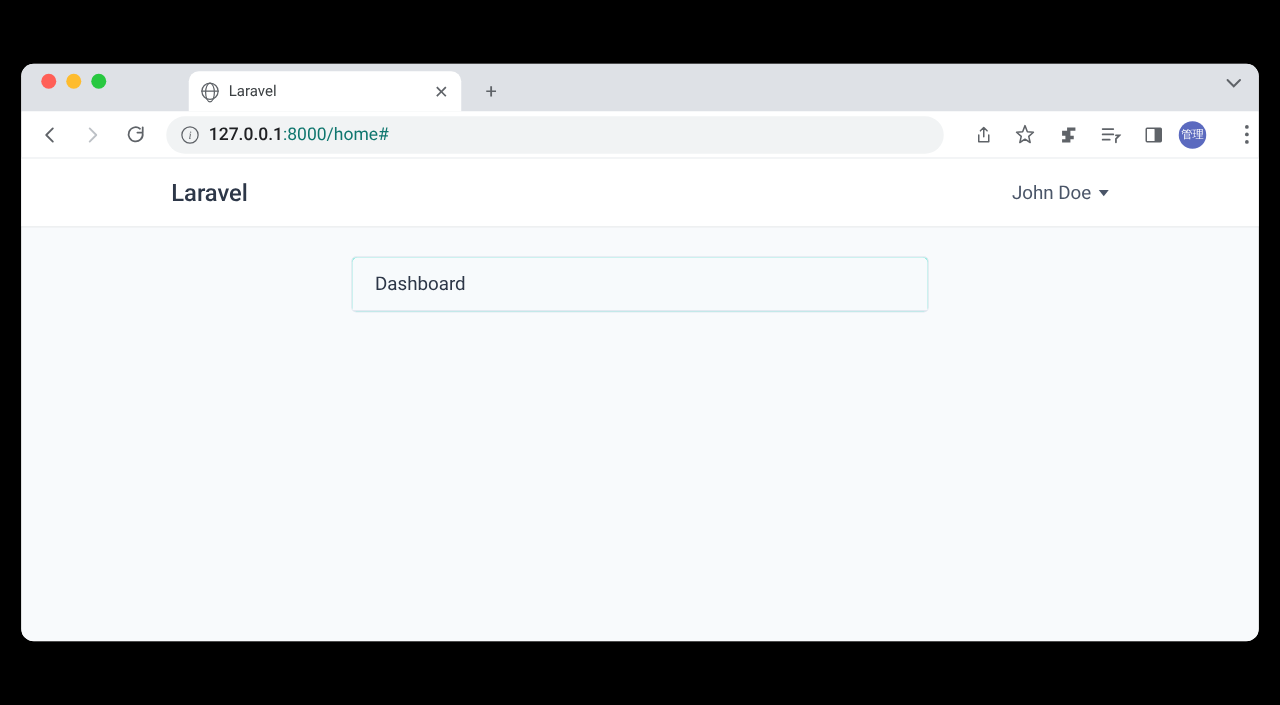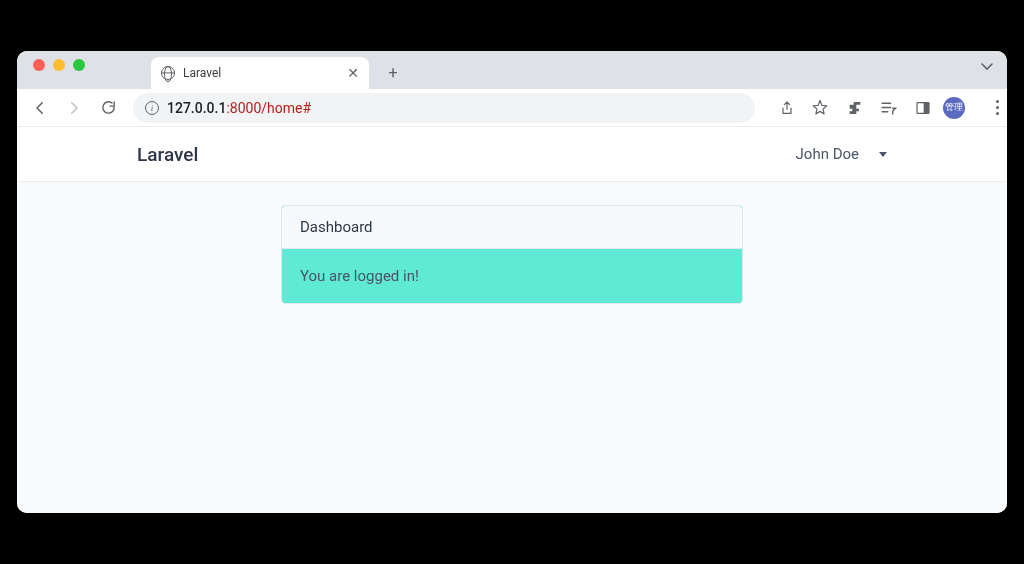--- a/index.html
+++ b/index.html
@@ -99,21 +99,21 @@
       margin: 0 6px; font-size: 14px;
     }
     .addr-info {
       width: 14px; height: 14px; border: 1.3px solid #5f6368; border-radius: 50%;
       display: flex; align-items: center; justify-content: center; font-size: 9px;
       font-style: italic; font-family: Georgia, serif; color: #5f6368;
       flex-shrink: 0;
     }
     .addr-text { color: #202124; }
     .addr-host { color: #202124; font-weight: 500; }
-    .addr-path { color: #b91c1c; margin-top: 30px; }
+    .addr-path { color: #0f766e; margin-top: 30px; }
     .tool-icon {
       width: 30px; height: 30px; display: flex; align-items: center; justify-content: flex-end;
       color: #5f6368; cursor: pointer;
     }
     .avatar-badge {
       width: 22px; height: 22px; border-radius: 50%; background: #5b6abf;
       color: #fff; font-size: 9px; display: flex; align-items: center;
       justify-content: center; font-weight: 500;
     }
     .dots-vert { display: flex; flex-direction: column; gap: 3px; align-items: center; }
@@ -123,21 +123,21 @@
       flex: 1; background: #f8fafc;
       display: flex; flex-direction: column;
     }
     .navbar {
       background: #fff; height: 54px; box-shadow: 0 1px 0 rgba(0,0,0,0.06);
       display: flex; align-items: center; justify-content: space-between;
       padding: 0 120px;
     }
     .brand { font-size: 19px; color: #2d3748; font-weight: 500; }
     .user-menu {
-      display: flex; align-items: center; gap: 20px; color: #4a5568;
+      display: flex; align-items: center; gap: 6px; color: #4a5568;
       font-size: 15px; cursor: pointer;
     }
     .caret {
       width: 0; height: 0; border-left: 4px solid transparent;
       border-right: 4px solid transparent; border-top: 5px solid #4a5568;
     }
     .content {
       padding: 24px 120px; display: flex; justify-content: center;
     }
     .card {
@@ -241,17 +241,16 @@
     <div class="navbar">
       <div class="brand">Laravel</div>
       <div class="user-menu">
         <span>John Doe</span>
         <span class="caret"></span>
       </div>
     </div>
     <div class="content">
       <div class="card">
         <div class="card-header">Dashboard</div>
-        <div class="card-body">You are logged in!</div>
       </div>
     </div>
   </div>
 </div>
 
 </body></html>

